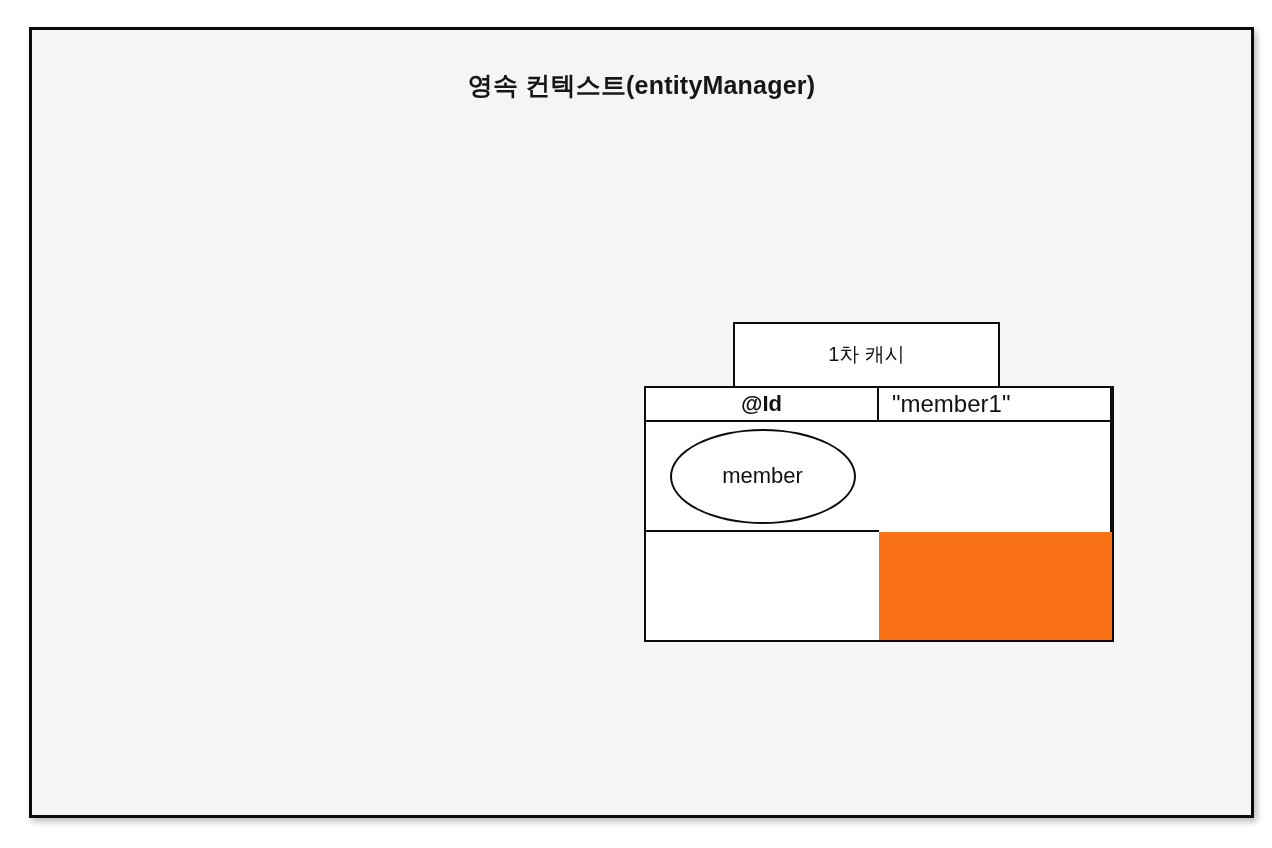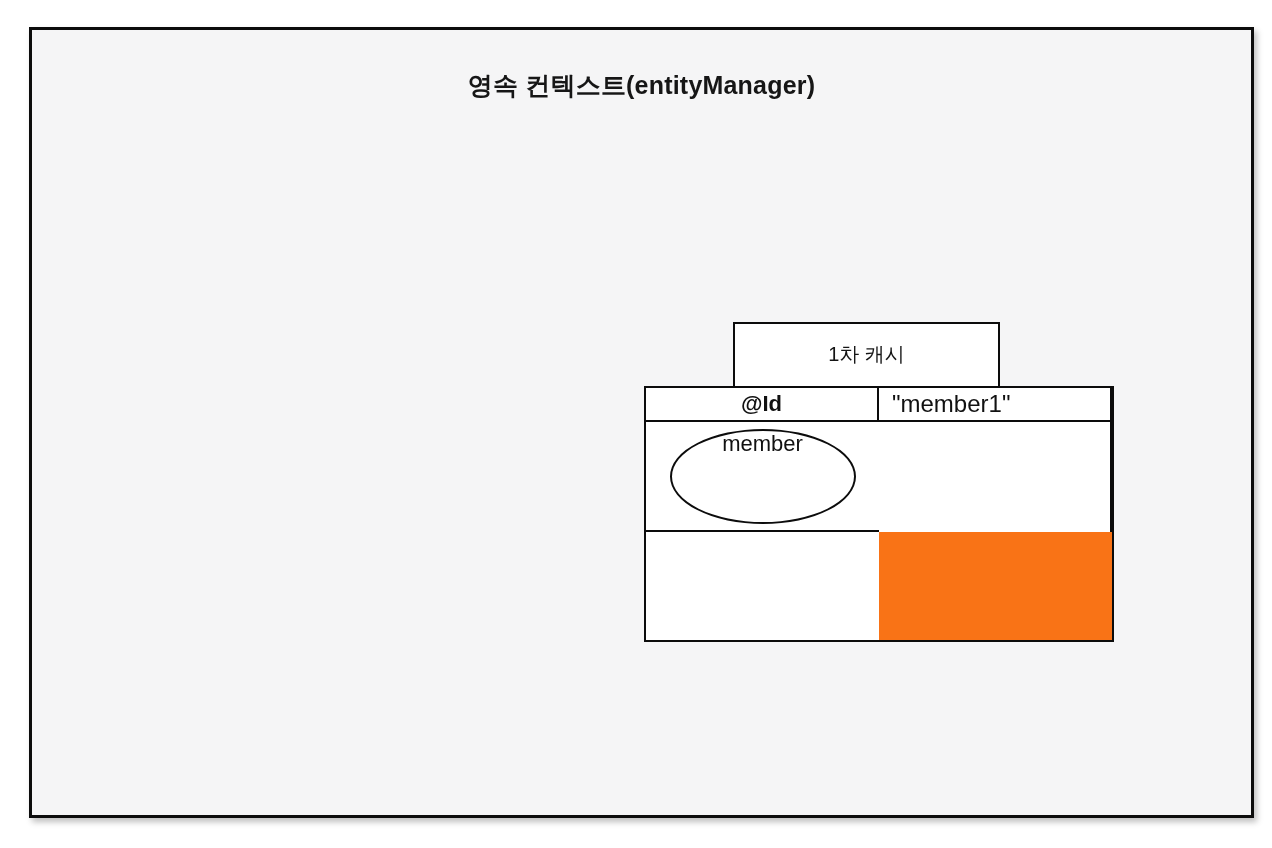--- a/index.html
+++ b/index.html
@@ -80,21 +80,21 @@
     padding-left: 13px;
     font-size: 24px;
   }
 
   .ellipse {
     width: 186px; height: 95px;
     border: 2px solid #0c0c0c;
     border-radius: 50%;
     background: #ffffff;
     display: flex;
-    align-items: flex-start;
+    align-items: center;
     justify-content: center;
     font-size: 22px;
   }
 </style>
 </head>
 <body>
 
 <div class="stage">
   <div class="outer-box">
 

